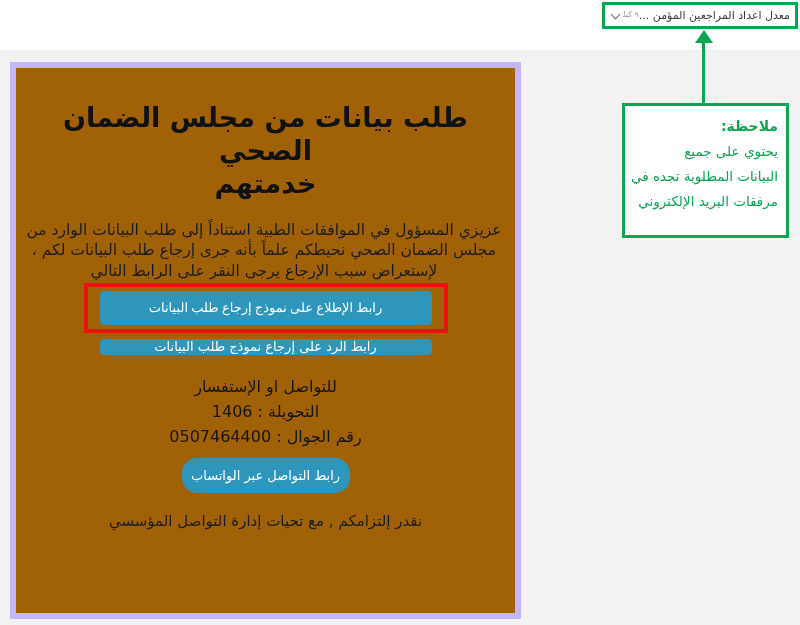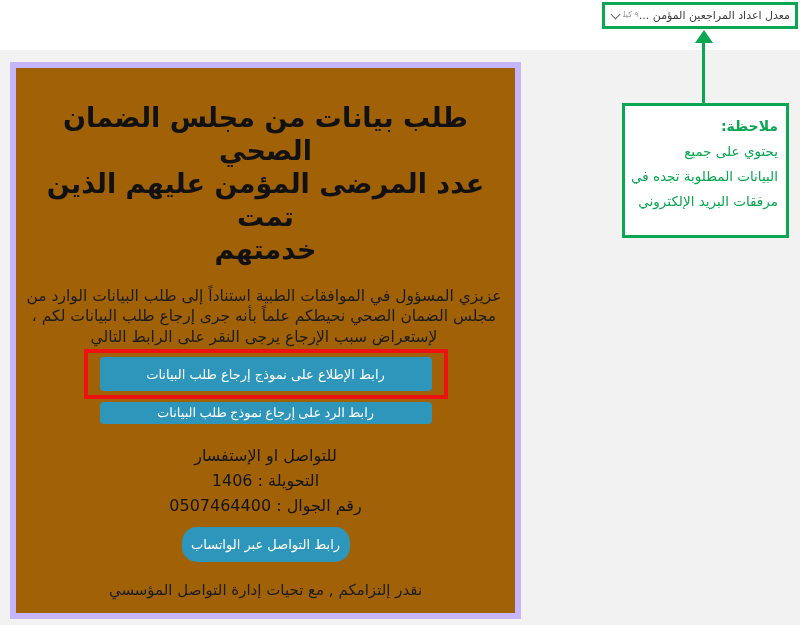--- a/index.html
+++ b/index.html
@@ -26,33 +26,33 @@
   }
   .card h1{
     margin:34px 12px 0;font-size:27px;font-weight:bold;color:#111;
     line-height:1.22;
   }
   .card h1 span{display:block;}
   .body-text{
     margin:19px auto 0;width:502px;font-size:15.5px;line-height:1.32;
     color:#1c1c1c;
   }
-  .redbox-row{margin-top:2px;}
+  .redbox-row{margin-top:2px;font-family:Liberation Serif, serif;}
   .red-box{
     display:inline-block;border:4px solid var(--red);padding:4px 12px;
     background:transparent;
   }
   .btn{
     display:inline-flex;align-items:center;justify-content:center;
     background:var(--blue);color:#fff;font-size:13px;border:none;
     border-radius:4px;cursor:pointer;font-family:inherit;
   }
   .btn-primary{width:332px;height:34px;}
   .btn-row-2{margin-top:3px;}
-  .btn-secondary{width:332px;height:22px;font-family:Liberation Serif, serif;}
+  .btn-secondary{width:332px;height:16px;}
   .contact{
     margin-top:19px;font-size:16px;line-height:25px;color:#141414;
   }
   .btn-row-3{margin-top:9px;}
   .btn-whatsapp{width:168px;height:35px;border-radius:15px;}
   .closing{margin-top:19px;font-size:15px;color:#1c1c1c;line-height:19px;}
   
   .attachment-chip{
     position:absolute;top:2px;left:602px;width:196px;height:27px;
     border:3px solid var(--green);background:#fff;direction:rtl;
@@ -86,21 +86,20 @@
   .note-line{font-size:13.5px;line-height:25px;white-space:nowrap;}
 </style>
 </head>
 <body>
 
 <div class="gray-area"></div>
 
 <div class="card">
   <h1>
     <span>طلب بيانات من مجلس الضمان الصحي</span>
-    <span>عدد المرضى المؤمن عليهم الذين تمت</span>
     <span>خدمتهم</span>
   </h1>
 
   <p class="body-text">عزيزي المسؤول في الموافقات الطبية استناداً إلى طلب البيانات الوارد من مجلس الضمان الصحي نحيطكم علماً بأنه جرى إرجاع طلب البيانات لكم ، لإستعراض سبب الإرجاع يرجى النقر على الرابط التالي</p>
 
   <div class="redbox-row">
     <span class="red-box">
       <button class="btn btn-primary">رابط الإطلاع على نموذج إرجاع طلب البيانات</button>
     </span>
   </div>

